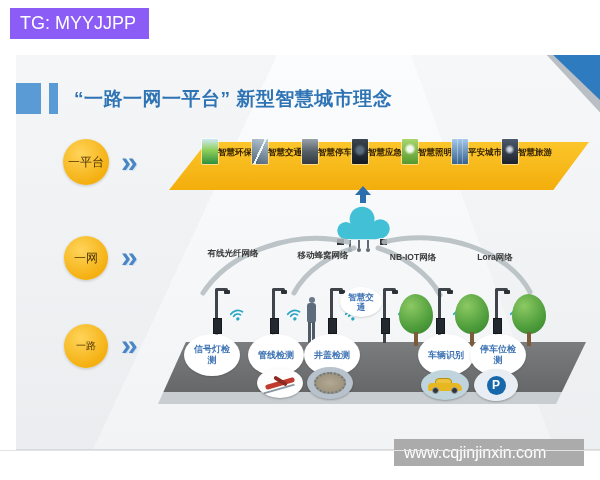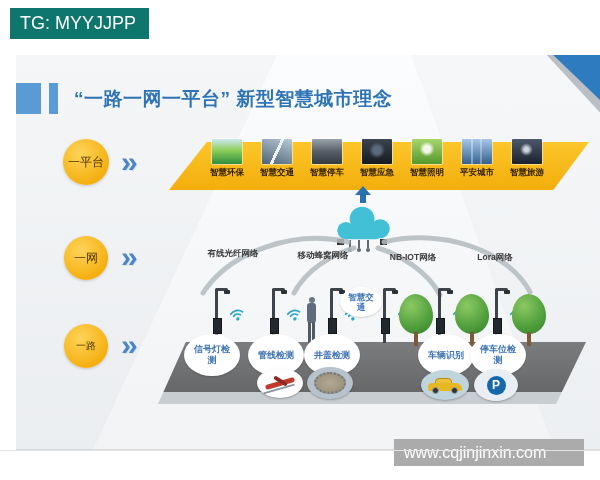--- a/index.html
+++ b/index.html
@@ -1,20 +1,20 @@
 <!DOCTYPE html>
 <html><head>
 <meta charset="utf-8">
 <style>
   html,body{margin:0;padding:0;}
   body{width:600px;height:480px;background:#ffffff;overflow:hidden;position:relative;
        font-family:"Liberation Sans","DejaVu Sans",sans-serif;}
 
   
-  .tag{position:absolute;left:10px;top:8px;width:139px;height:31px;background:#0f766e;
+  .tag{position:absolute;left:10px;top:8px;width:139px;height:31px;background:#8b5cf6;
        color:#fff;font-size:18px;line-height:31px;padding-left:10px;box-sizing:border-box;}
   .watermark{position:absolute;left:394px;top:439px;width:190px;height:27px;background:#ababab;
        color:#fff;font-size:16px;line-height:27px;padding-left:10px;box-sizing:border-box;}
   .bottom-line{position:absolute;left:0;top:450px;width:600px;height:1px;background:#e2e3e5;}
 
   
   .slide{position:absolute;left:16px;top:55px;width:584px;height:394px;
      background:
        linear-gradient(115deg, rgba(120,130,140,0.05) 0 34%, rgba(0,0,0,0) 34%),
        linear-gradient(250deg, rgba(120,130,140,0.04) 0 26%, rgba(0,0,0,0) 26%),
@@ -41,21 +41,21 @@
   .badge-road{left:48px;top:269px;width:44px;height:44px;font-size:10px;}
   .chev{position:absolute;font-size:30px;font-weight:bold;color:#4a86c6;line-height:1;
        text-shadow:1px 1px 0 #d4e2f2;}
   .chev1{left:105px;top:92px;} .chev2{left:105px;top:187px;} .chev3{left:105px;top:275px;}
 
   
   .banner{position:absolute;left:153px;top:87px;width:420px;height:48px;
        background:linear-gradient(180deg,#fcc62a,#f3ae0c);
        clip-path:polygon(9% 0,100% 0,91.5% 100%,0 100%);}
   .apps{position:absolute;left:186px;top:84px;width:356px;display:flex;}
-  .app{width:50px;display:flex;flex-direction:column;align-items:center;}
+  .app{width:50px;display:flex;align-items:center;}
   .thumb{width:30px;height:25px;border-radius:1px;box-shadow:0 0 0 1px rgba(255,255,255,.5);}
   .t1{background:linear-gradient(180deg,#cde9f2 0%,#8ecf5a 45%,#2f8f3e 100%);}
   .t2{background:linear-gradient(115deg,rgba(0,0,0,0) 46%,#eef3f7 46%,#eef3f7 54%,rgba(0,0,0,0) 54%),
        linear-gradient(200deg,#b9c9d6,#4d6375);}
   .t3{background:linear-gradient(180deg,#9aa3ab 0%,#565e66 50%,#333a41 100%);}
   .t4{background:radial-gradient(circle at 50% 45%,#5a6b7c 0 18%,rgba(0,0,0,0) 40%),
        linear-gradient(180deg,#3a444f,#161b21);}
   .t5{background:radial-gradient(circle at 50% 40%,#f3f8ec 0 16%,rgba(0,0,0,0) 35%),
        linear-gradient(180deg,#a8d56e,#55992c);}
   .t6{background:linear-gradient(90deg,rgba(0,0,0,0) 0 30%,rgba(255,255,255,.35) 30% 38%,rgba(0,0,0,0) 38% 60%,rgba(255,255,255,.3) 60% 68%,rgba(0,0,0,0) 68%),

